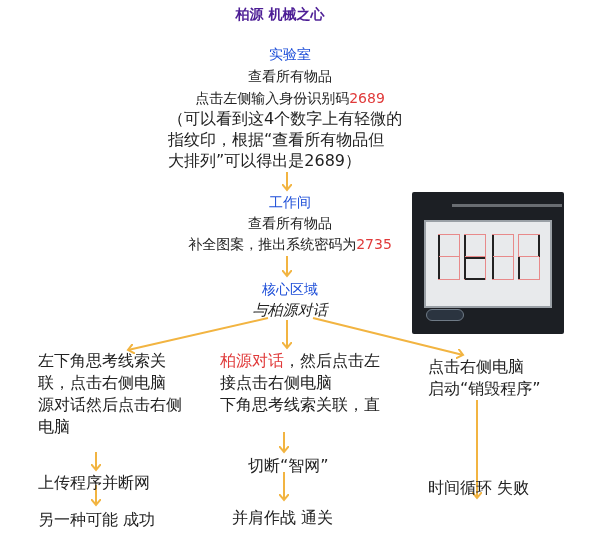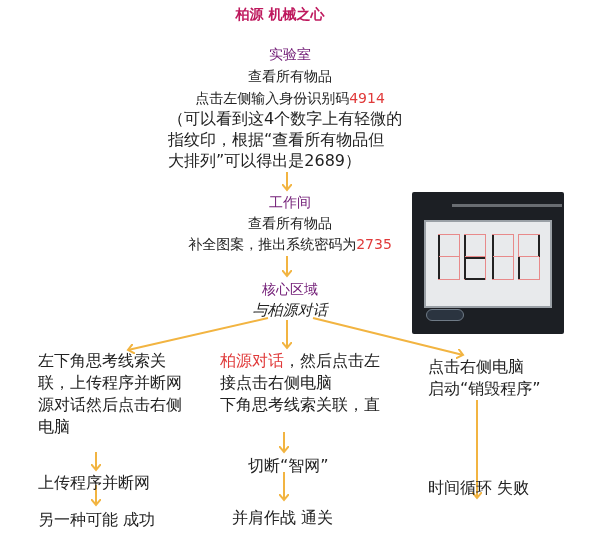--- a/index.html
+++ b/index.html
@@ -1,21 +1,21 @@
 <!DOCTYPE html>
 <html><head>
 <meta charset="utf-8">
 <style>
   html, body { margin:0; padding:0; background:#ffffff; }
   body { width:600px; height:546px; position:relative; overflow:hidden;
          font-family:"DejaVu Sans","Liberation Sans",sans-serif; color:#222; }
   .abs { position:absolute; }
-  .title { left:0; width:560px; top:6px; text-align:center; font-size:14px; font-weight:bold; color:#be185d; }
+  .title { left:0; width:560px; top:6px; text-align:center; font-size:14px; font-weight:bold; color:#4c1d95; }
   .center { left:140px; width:300px; text-align:center; font-size:14px; line-height:21px; }
-  .purple { color:#701a75; }
+  .purple { color:#1d4ed8; }
   .red { color:#e03a3a; }
   .blue { color:#3a8fe0; }
   .body-text { font-size:16px; line-height:22px; color:#222; }
   svg.arrows { position:absolute; left:0; top:0; }
   .shot { left:412px; top:192px; width:152px; height:142px; background:#1c1f24; border-radius:2px; overflow:hidden; }
   .shot .cap { position:absolute; left:40px; top:12px; width:110px; height:3px; background:#8a8e94; opacity:.7; }
   .shot .panel { position:absolute; left:12px; top:28px; width:124px; height:84px; background:#e8eaec; border:2px solid #9aa0a6; }
   .shot .btn { position:absolute; left:14px; top:117px; width:36px; height:10px; border:1px solid #6f7a86; border-radius:6px; background:#2b3440; }
   .digit { position:absolute; top:12px; width:20px; height:44px; border:1px solid #e88a8a; }
   .digit:after { content:""; position:absolute; left:0; right:0; top:21px; border-top:1px solid #e88a8a; }
@@ -42,21 +42,21 @@
     <line x1="284" y1="472" x2="284" y2="500"></line>
     <line x1="477" y1="400" x2="477" y2="498"></line>
   </g>
 </svg>
 
 <div class="abs title">柏源 机械之心</div>
 
 <div class="abs center purple" style="top:44px;">实验室</div>
 <div class="abs center" style="top:66px;">查看所有物品</div>
 <div class="abs center" style="top:88px;">
-  <span>点击左侧输入身份识别码</span><span class="red">4914</span>
+  <span>点击左侧输入身份识别码</span><span class="red">2689</span>
 </div>
 <div class="abs body-text" style="left:168px; top:108px; width:240px; line-height:21px;">
   <div>（可以看到这4个数字上有轻微的</div>
   <div>指纹印，根据“查看所有物品但</div>
   <div>大排列”可以得出是2689）</div>
 </div>
 
 <div class="abs center purple" style="top:192px;">工作间</div>
 <div class="abs center" style="top:213px;">查看所有物品</div>
 <div class="abs center" style="top:234px;">
@@ -83,21 +83,21 @@
     <div class="digit" style="left:92px;">
       <div class="seg" style="left:-1px; top:22px; width:2px; height:22px;"></div>
       <div class="seg" style="left:19px; top:0; width:2px; height:22px;"></div>
     </div>
   </div>
   <div class="btn"></div>
 </div>
 
 <div class="abs body-text" style="left:38px; top:350px; width:150px;">
   <div>左下角思考线索关</div>
-  <div>联，上传程序并断网</div>
+  <div>联，点击右侧电脑</div>
   <div>源对话然后点击右侧</div>
   <div>电脑</div>
 </div>
 <div class="abs body-text" style="left:38px; top:472px;">上传程序并断网</div>
 <div class="abs body-text blue" style="left:38px; top:509px;">另一种可能 成功</div>
 
 <div class="abs body-text" style="left:220px; top:350px; width:180px;">
   <div><span class="red">柏源对话</span><span>，然后点击左</span></div>
   <div>接点击右侧电脑</div>
   <div>下角思考线索关联，直</div>

